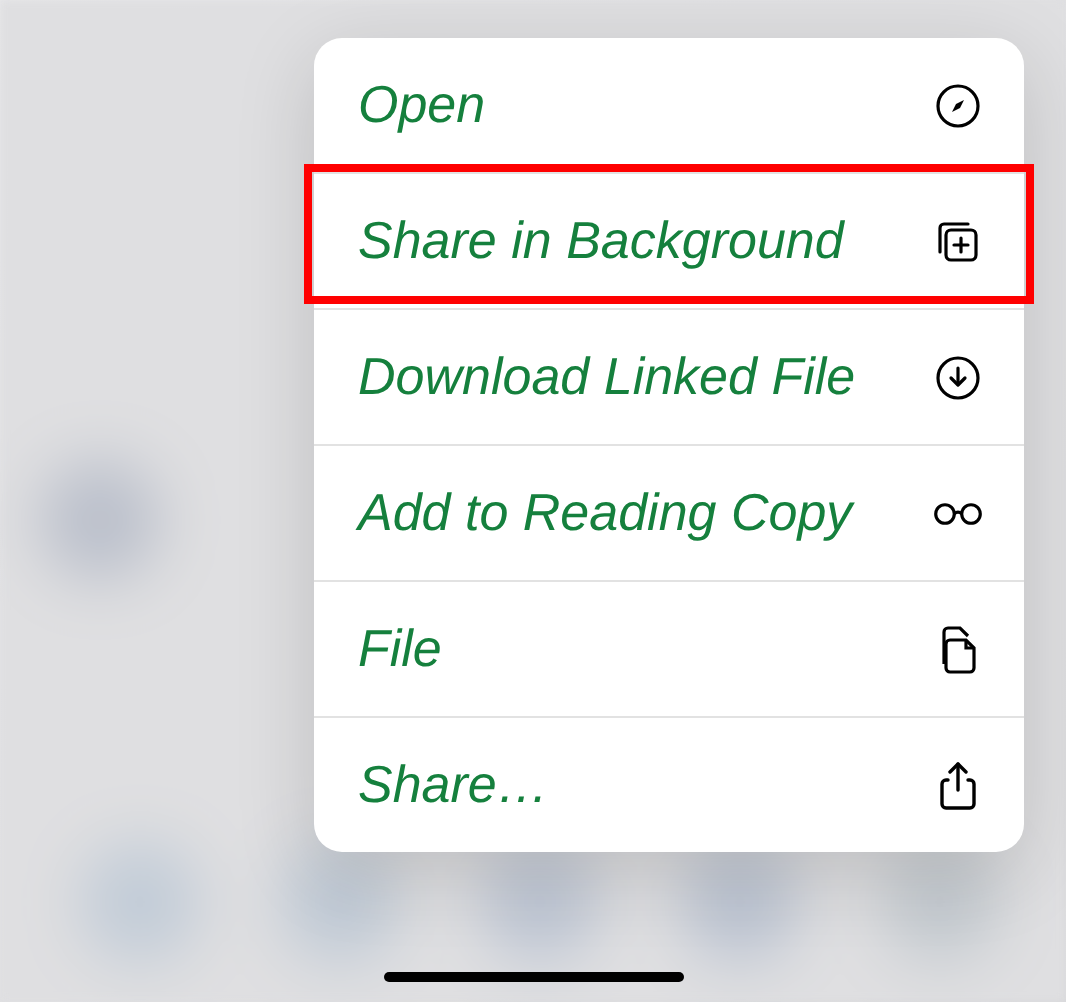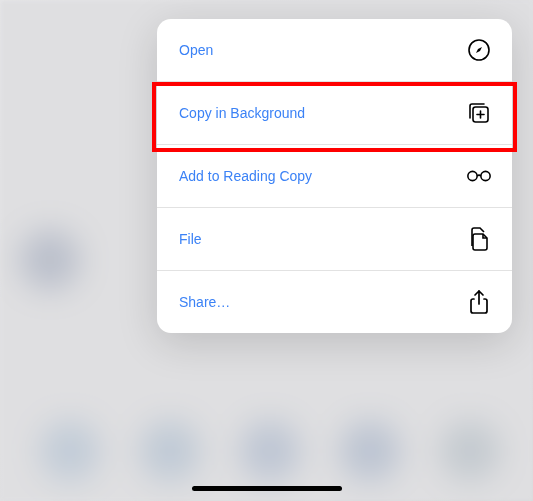--- a/index.html
+++ b/index.html
@@ -59,23 +59,24 @@
       padding: 18px 20px 18px 22px;
       cursor: pointer;
       border-bottom: 1px solid #e2e2e2;
     }
     
     .menu-item:last-child {
       border-bottom: none;
     }
     
     .menu-item-label {
-      font-size: 14px;
-      color: #3b82f6;
+      font-size: 26px;
+      color: #15803d;
       font-weight: 400;
+      font-style: italic;
     }
     
     .menu-item-icon {
       width: 26px;
       height: 26px;
       display: flex;
       align-items: center;
       justify-content: center;
     }
     
@@ -123,31 +124,41 @@
     <span class="menu-item-label">Open</span>
     <span class="menu-item-icon">
       <svg width="24" height="24" viewBox="0 0 24 24" fill="none" stroke="#000" stroke-width="1.6">
         <circle cx="12" cy="12" r="10"></circle>
         <polygon points="15,9 13,13 9,15 11,11" fill="#000" stroke="none"></polygon>
       </svg>
     </span>
   </div>
 
   <div class="menu-item">
-    <span class="menu-item-label">Copy in Background</span>
+    <span class="menu-item-label">Share in Background</span>
     <span class="menu-item-icon">
       <svg width="26" height="26" viewBox="0 0 26 26" fill="none" stroke="#000" stroke-width="1.6">
         <rect x="7" y="7" width="15" height="15" rx="2.5"></rect>
         <path d="M4 18 V6 a2 2 0 0 1 2 -2 H18" stroke-linecap="round"></path>
         <line x1="14.5" y1="11" x2="14.5" y2="18" stroke-linecap="round"></line>
         <line x1="11" y1="14.5" x2="18" y2="14.5" stroke-linecap="round"></line>
       </svg>
     </span>
   </div>
 
+  <div class="menu-item">
+    <span class="menu-item-label">Download Linked File</span>
+    <span class="menu-item-icon">
+      <svg width="24" height="24" viewBox="0 0 24 24" fill="none" stroke="#000" stroke-width="1.6">
+        <circle cx="12" cy="12" r="10"></circle>
+        <line x1="12" y1="7" x2="12" y2="15" stroke-linecap="round"></line>
+        <polyline points="8.5,12 12,15.5 15.5,12" stroke-linecap="round" stroke-linejoin="round"></polyline>
+      </svg>
+    </span>
+  </div>
 
   <div class="menu-item">
     <span class="menu-item-label">Add to Reading Copy</span>
     <span class="menu-item-icon">
       <svg width="28" height="16" viewBox="0 0 28 16" fill="none" stroke="#000" stroke-width="1.7">
         <circle cx="7" cy="8" r="5"></circle>
         <circle cx="21" cy="8" r="5"></circle>
         <path d="M12 8 Q14 6 16 8"></path>
       </svg>
     </span>

